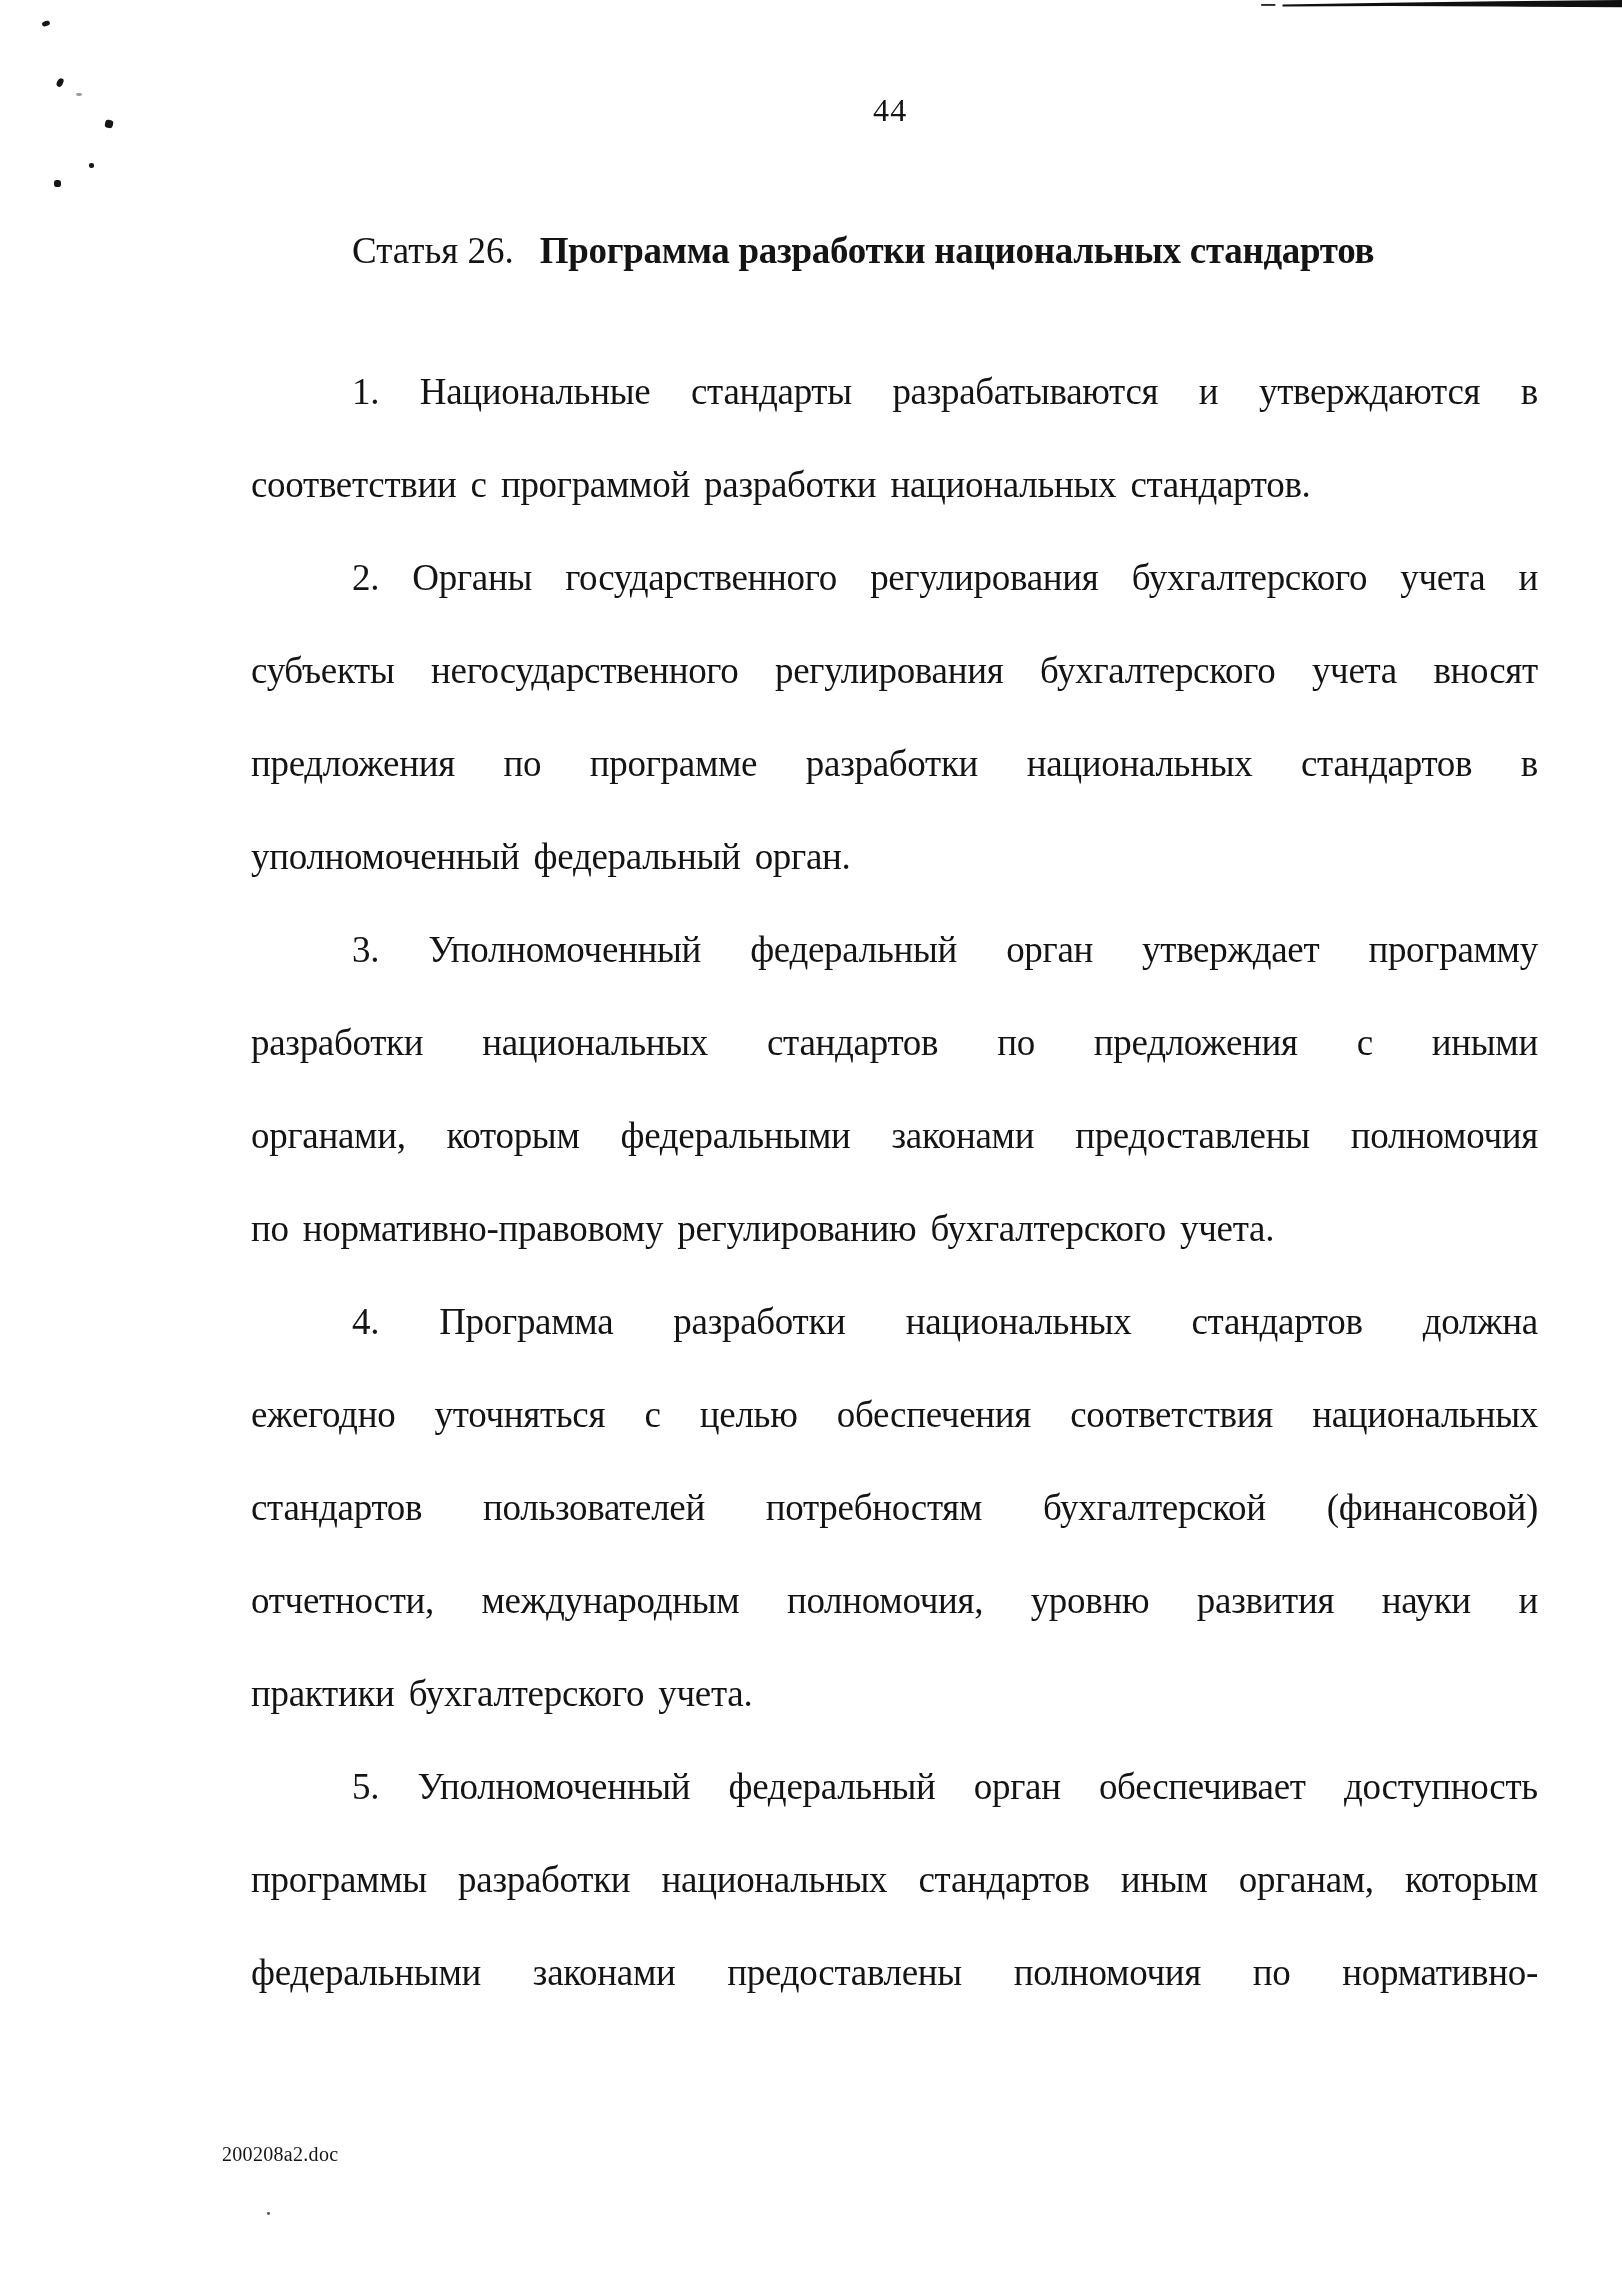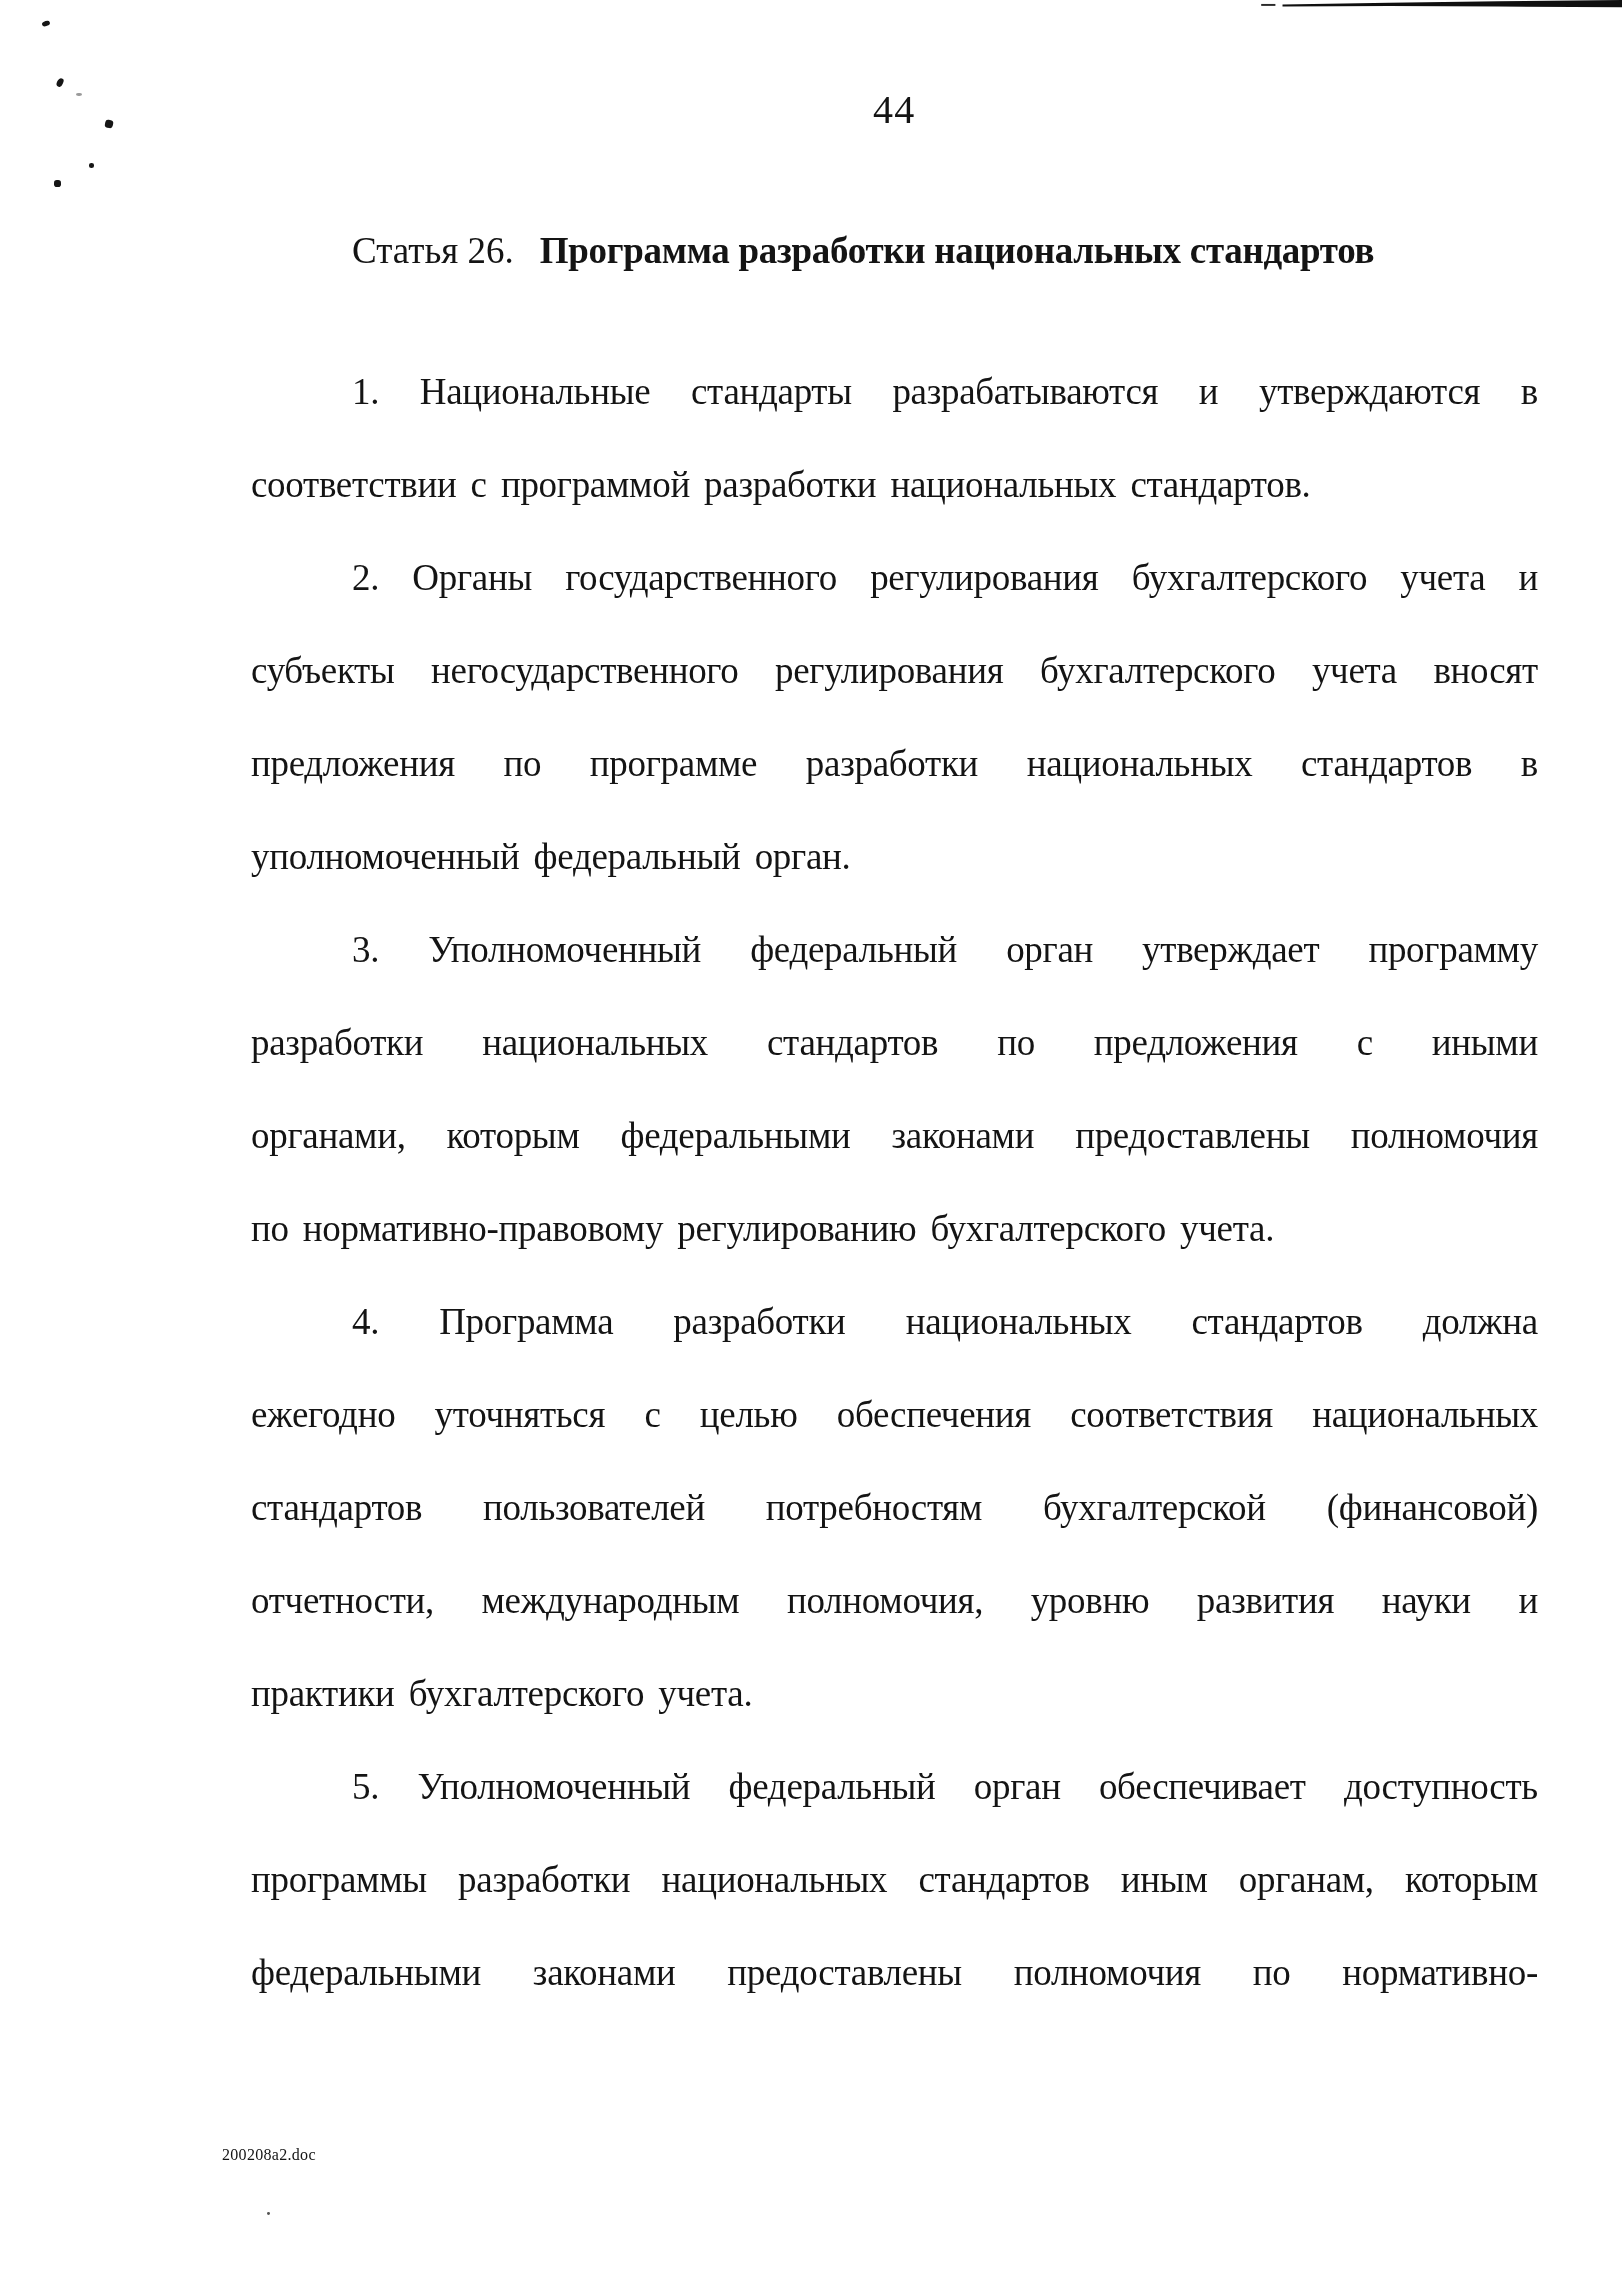--- a/index.html
+++ b/index.html
@@ -11,21 +11,21 @@
     overflow: hidden;
     font-family: "Liberation Serif", "DejaVu Serif", serif;
     color: #141414;
   }
 
   
   .page-number {
     position: absolute;
     left: 873px;
     top: 90px;
-    font-size: 40px;
+    font-size: 32px;
     line-height: 40px;
     letter-spacing: 1.3px;
   }
 
   
   .title-block {
     position: absolute;
     left: 251px;
     top: 204px;
     width: 1287px;
@@ -57,21 +57,21 @@
   .jline { display: flex; justify-content: space-between; }
   .jline span { display: block; line-height: 93px; white-space: pre; }
   .indent { padding-left: 101px; }
   .lline { text-align: left; word-spacing: 5.2px; }
 
   
   .doc-footer {
     position: absolute;
     left: 222px;
     top: 2143px;
-    font-size: 16px;
+    font-size: 20px;
     line-height: 23px;
     letter-spacing: 0.3px;
   }
 
   
   .artifact { position: absolute; background: #161616; border-radius: 45%; }
   .top-line-svg { position: absolute; left: 0; top: 0; }
 </style>
 </head>
 <body>

